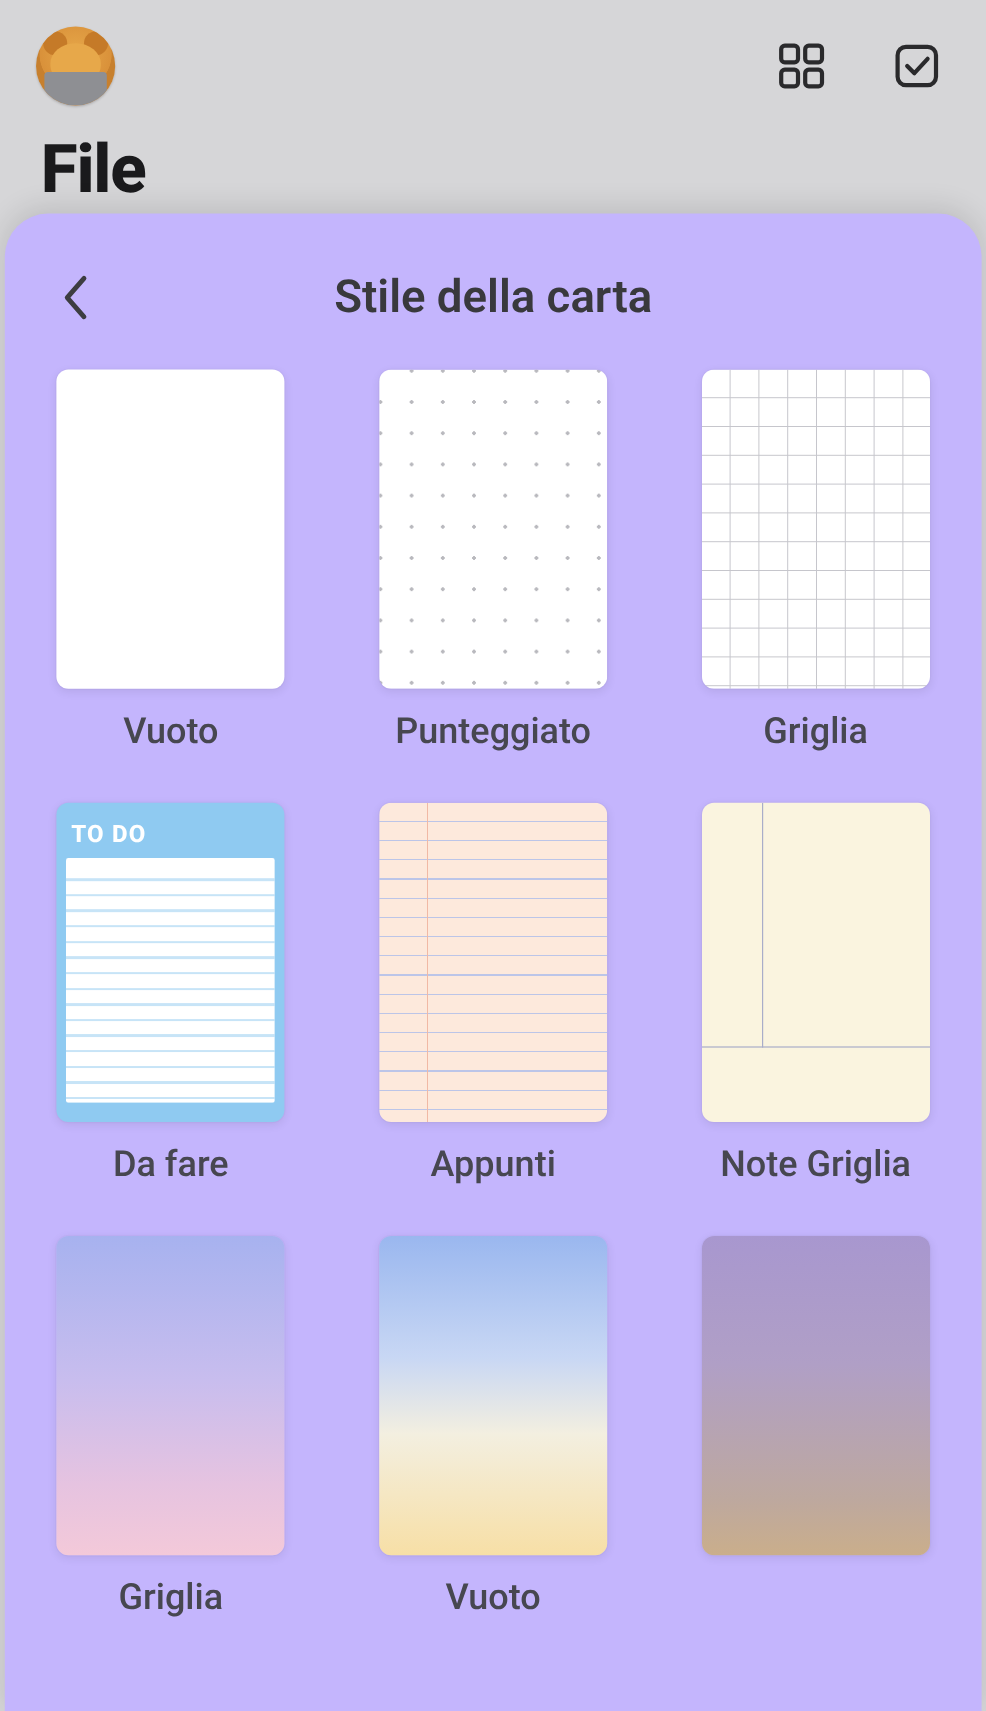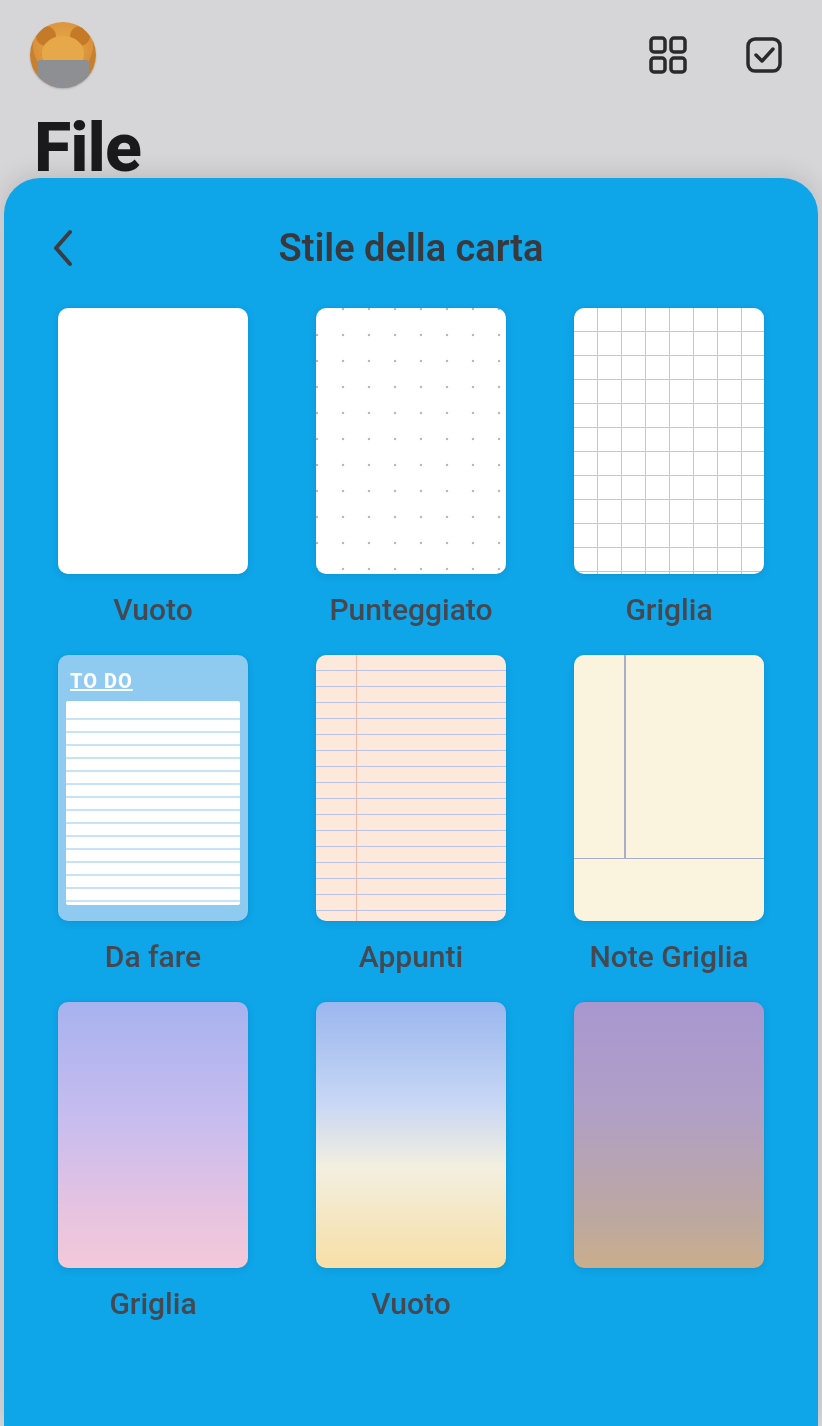--- a/index.html
+++ b/index.html
@@ -57,32 +57,32 @@
     width: 56px; height: 56px;
     display: flex; align-items: center; justify-content: center;
     margin-left: 40px;
     color: #2a2a2c;
   }
 
   .page-title {
     position: absolute;
     top: 108px;
     left: 34px;
-    font-size: 68px;
+    font-size: 56px;
     font-weight: 800;
     color: #1a1a1c;
     letter-spacing: -1px;
   }
 
   
   .sheet {
     position: absolute;
     top: 178px;
     left: 4px; right: 4px; bottom: 0;
-    background: #0ea5e9;
+    background: #c4b5fd;
     border-radius: 36px 36px 0 0;
     box-shadow: 0 -4px 24px rgba(0,0,0,0.12);
     padding: 34px 30px 12px 30px;
   }
   .sheet-header {
     position: relative;
     height: 72px;
     display: flex;
     align-items: center;
     justify-content: center;
@@ -101,21 +101,20 @@
     color: #39393d;
   }
 
   .grid {
     margin-top: 24px;
     display: grid;
     grid-template-columns: repeat(3, 1fr);
     column-gap: 60px;
     row-gap: 42px;
     padding: 0 4px;
-    gap: 28px;
   }
   .tile {
     display: flex;
     flex-direction: column;
     align-items: center;
   }
   .thumb {
     width: 190px;
     height: 266px;
     border-radius: 10px;
@@ -152,21 +151,20 @@
   .thumb.todo {
     background: #8fcaf1;
     padding: 8px;
   }
   .thumb.todo .todo-header {
     color: #ffffff;
     font-weight: 800;
     font-size: 20px;
     letter-spacing: 1px;
     padding: 6px 4px 8px 4px;
-    text-decoration: underline;
   }
   .thumb.todo .todo-body {
     background: #ffffff;
     border-radius: 2px;
     height: 204px;
     padding: 10px 8px;
     background-image: repeating-linear-gradient(
       to bottom,
       transparent 0,
       transparent 11px,

